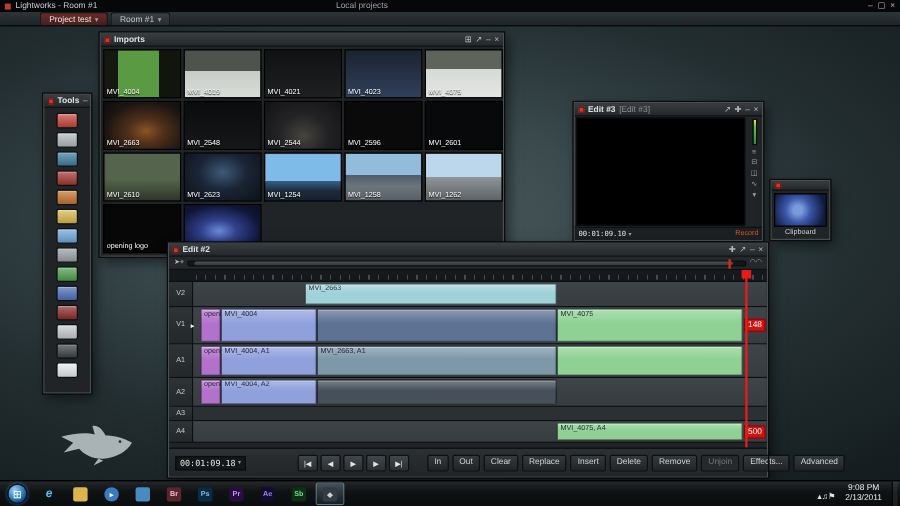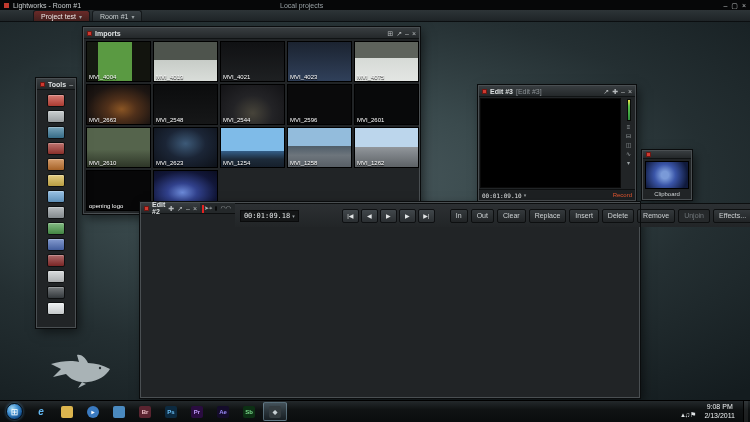--- a/index.html
+++ b/index.html
@@ -52,21 +52,21 @@
   .timecode{font-family:"DejaVu Sans Mono",monospace;color:#e2e5e6;}
   .record-label{margin-left:auto;color:#e0552f;}
 
   
   #clipboard{left:642px;top:128px;width:50px;height:50px;}
   #clipboard .titlebar{height:8px;}
   .clip-thumb{margin:2px;height:28px;border:1px solid #000;background:radial-gradient(circle at 45% 50%, #7a9ad8 0 14%, #3a55a8 40%, #101a3c 85%);}
   .clip-caption{text-align:center;font-size:6px;color:#cfd3d5;}
 
   
-  #edit2{left:140px;top:180px;width:500px;height:196px;display:flex;}
+  #edit2{left:140px;top:180px;width:500px;height:196px;display:flex;flex-direction:column;}
   .e2-toolbar{height:11px;flex:none;display:flex;align-items:center;gap:3px;padding:0 4px;background:#24282a;border-bottom:1px solid #0d0f10;font-size:6px;color:#aeb3b5;}
   .tb-icon{line-height:1;}
   .scrollgroove{flex:1;height:5px;background:#141618;border:1px solid #0a0b0c;position:relative;border-radius:2px;}
   .scrollthumb{position:absolute;left:1%;top:0;bottom:0;width:97%;background:linear-gradient(#4a5156,#34393d);border-radius:2px;}
   .scrolltick{position:absolute;right:12px;top:-2px;width:2px;height:8px;background:#e32222;}
   .e2-body{position:relative;flex:1;overflow:hidden;}
   .ruler{height:10px;background:#16191b;border-bottom:1px solid #0c0e0f;position:relative;}
   .ruler::after{content:"";position:absolute;left:22px;right:0;bottom:1px;height:4px;background:repeating-linear-gradient(90deg,#454c51 0 1px,transparent 1px 8px);}
   .trow{display:flex;border-bottom:1px solid #0d0f11;}
   .thead{width:20px;flex:none;background:linear-gradient(#2e3336,#24282b);border-right:1px solid #0d0f11;font-size:6px;color:#c6cbce;display:flex;align-items:center;justify-content:center;position:relative;}

